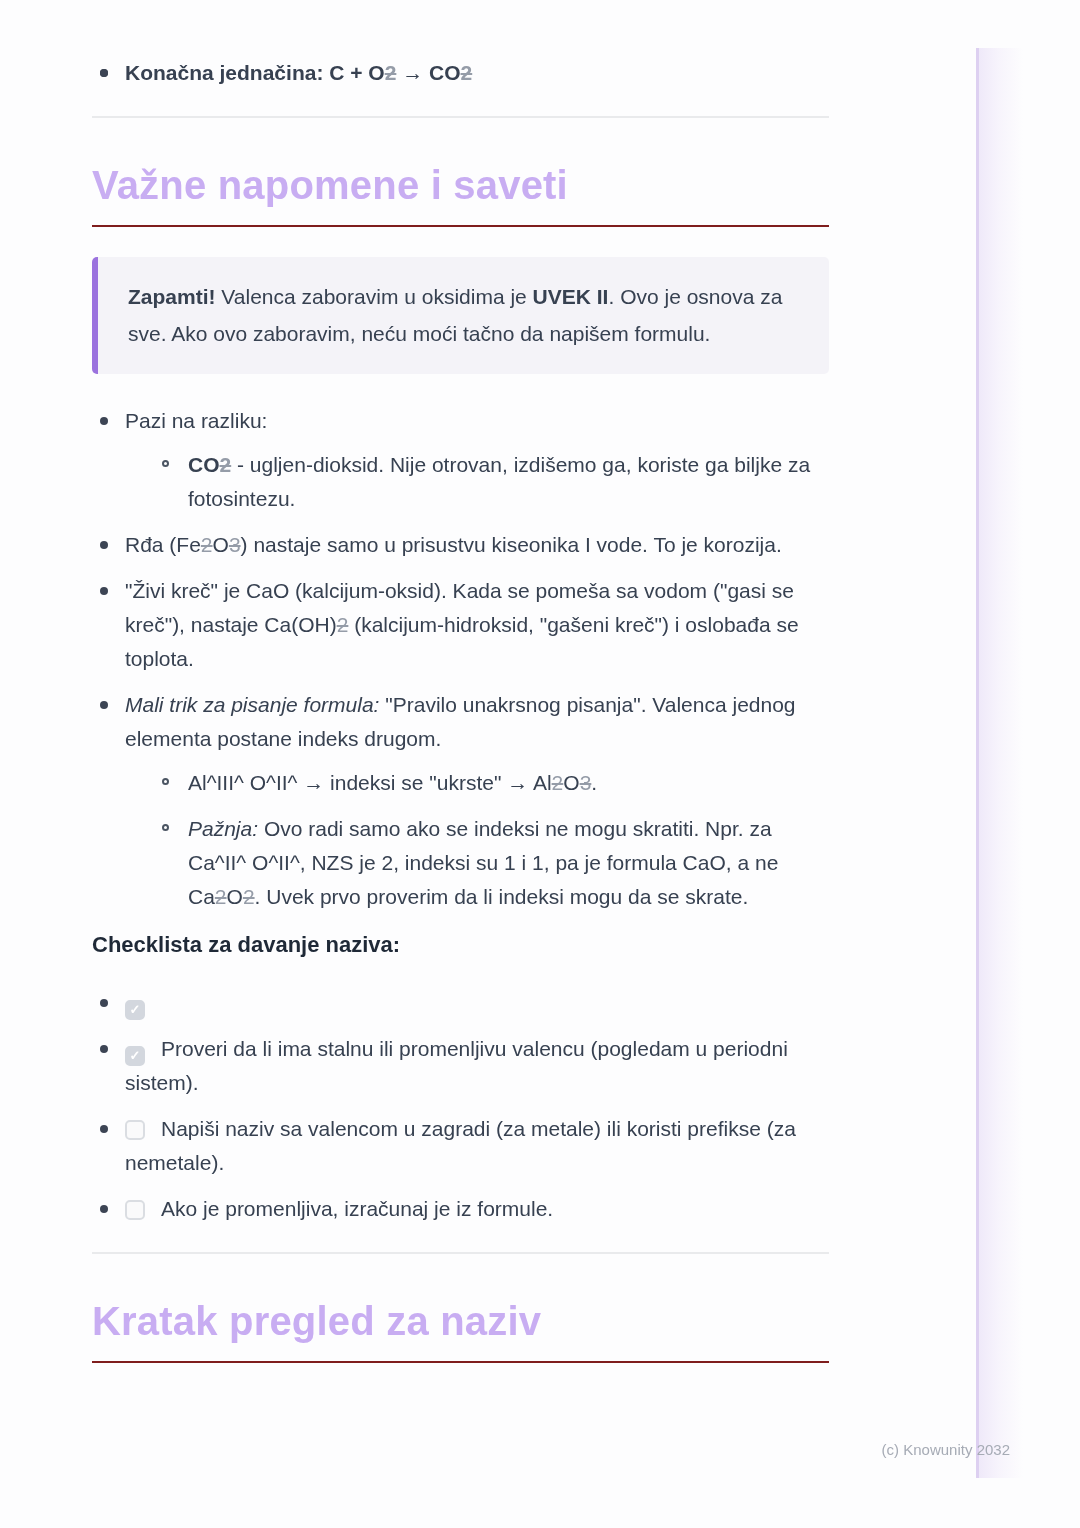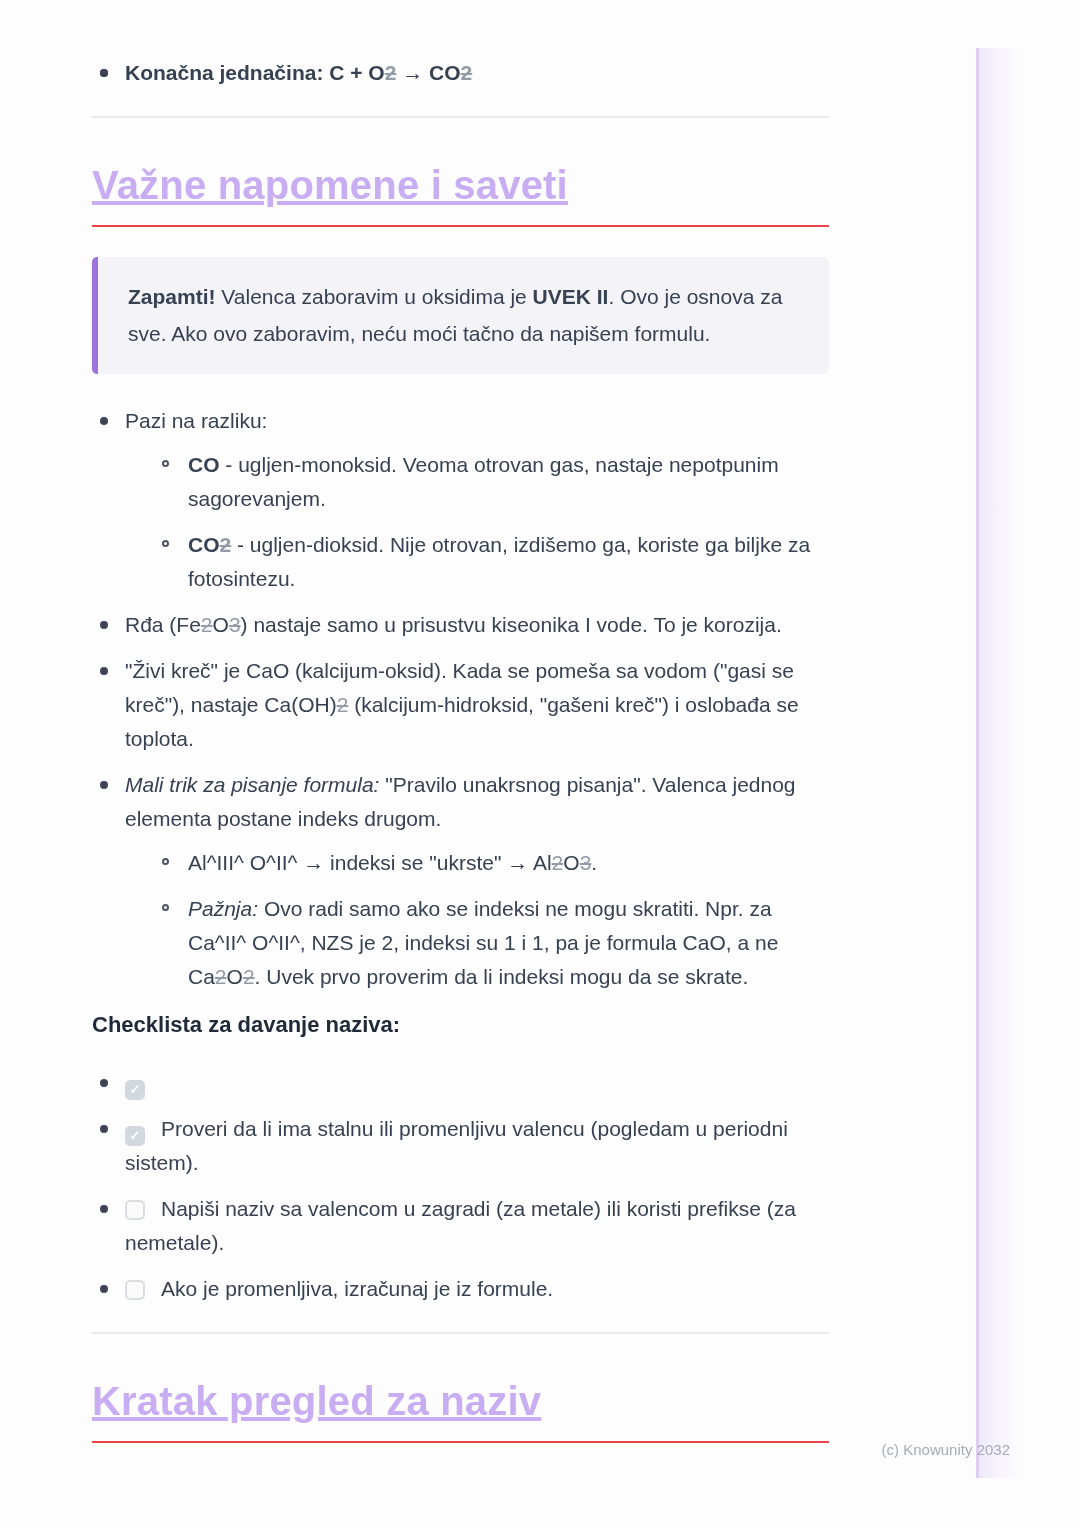--- a/index.html
+++ b/index.html
@@ -43,21 +43,21 @@
     font-size:21px; line-height:34px; margin-bottom:12px;
   }
   .sublist > li:last-child { margin-bottom:0; }
 
   .divider { border:none; border-top:2px solid #e9eaec; margin-top:26px; }
 
   .h2 {
     margin-top:42px;
     font-size:40px; line-height:50px; font-weight:700;
     color:#c8adf2; letter-spacing:0.2px;
-    padding-bottom:15px; border-bottom:2px solid #ef4444;text-decoration:underline;
+    padding-bottom:15px; border-bottom:2px solid #7f1d1d;
   }
 
   .callout {
     margin-top:30px;
     background:#f4f3f8;
     border-left:6px solid #9b72de;
     border-radius:5px;
     padding:21px 30px 22px 30px;
     font-size:21px; line-height:37px;
   }
@@ -117,24 +117,20 @@
       <span><span class="b">Zapamti!</span><span> Valenca zaboravim u oksidima je </span><span class="b">UVEK II</span><span>. Ovo je osnova za sve. Ako ovo zaboravim, neću moći tačno da napišem formulu.</span></span>
     </div>
 
     <ul class="blist tips">
       <li>
         <span class="dot"></span>
         <span><span>Pazi na razliku:</span></span>
         <ul class="sublist">
           <li>
             <span class="circle"></span>
-            <span><span class="b">CO</span><span> - ugljen-monoksid. Veoma otrovan gas, nastaje nepotpunim sagorevanjem.</span></span>
-          </li>
-          <li>
-            <span class="circle"></span>
             <span><span class="b">CO</span><span class="b strike">2</span><span> - ugljen-dioksid. Nije otrovan, izdišemo ga, koriste ga biljke za fotosintezu.</span></span>
           </li>
         </ul>
       </li>
       <li>
         <span class="dot"></span>
         <span><span>Rđa (Fe</span><span class="strike">2</span><span>O</span><span class="strike">3</span><span>) nastaje samo u prisustvu kiseonika I vode. To je korozija.</span></span>
       </li>
       <li>
         <span class="dot"></span>

